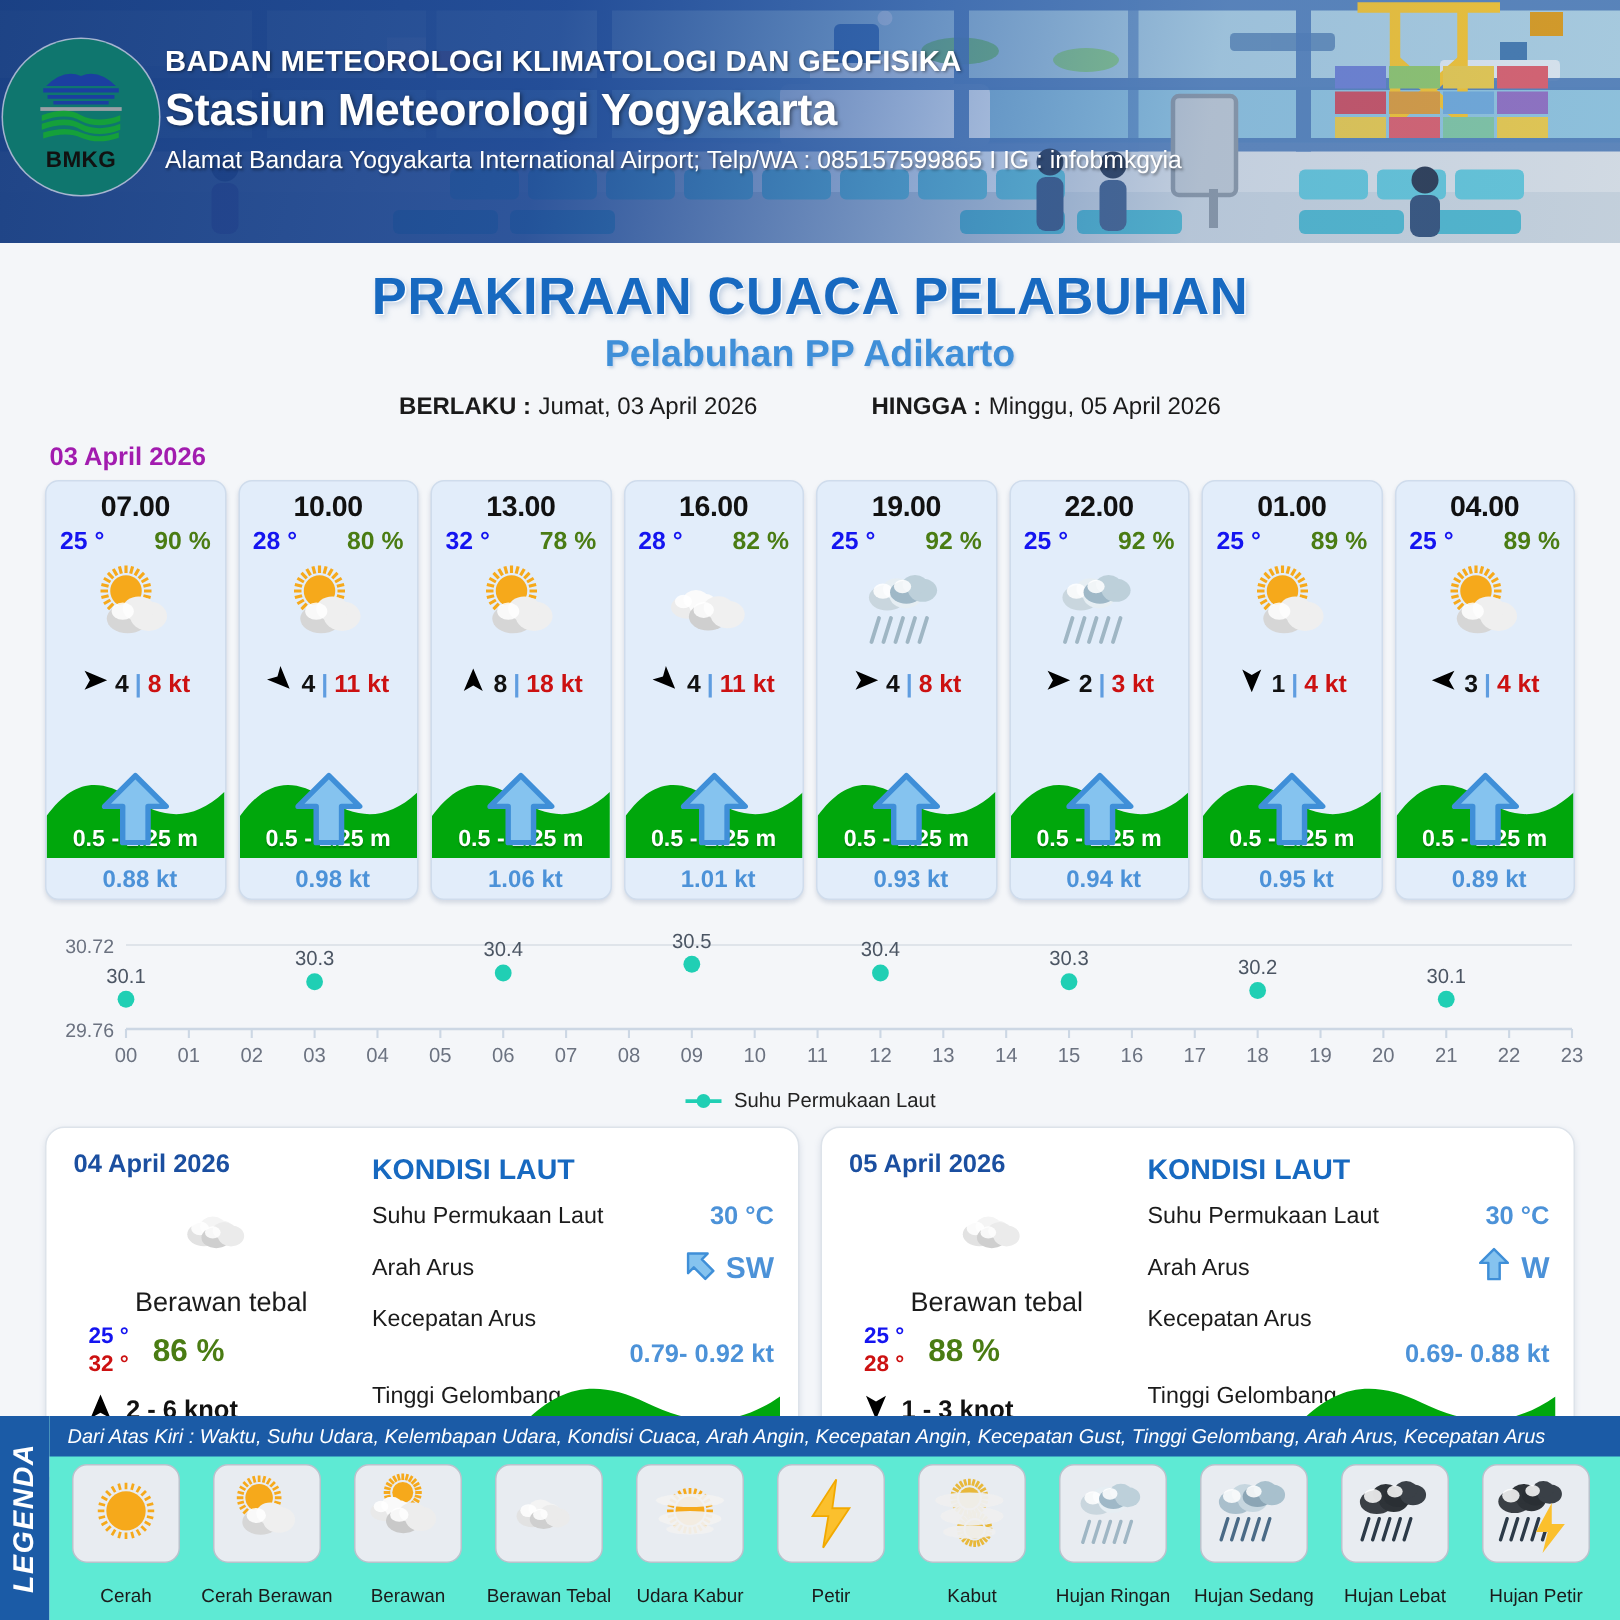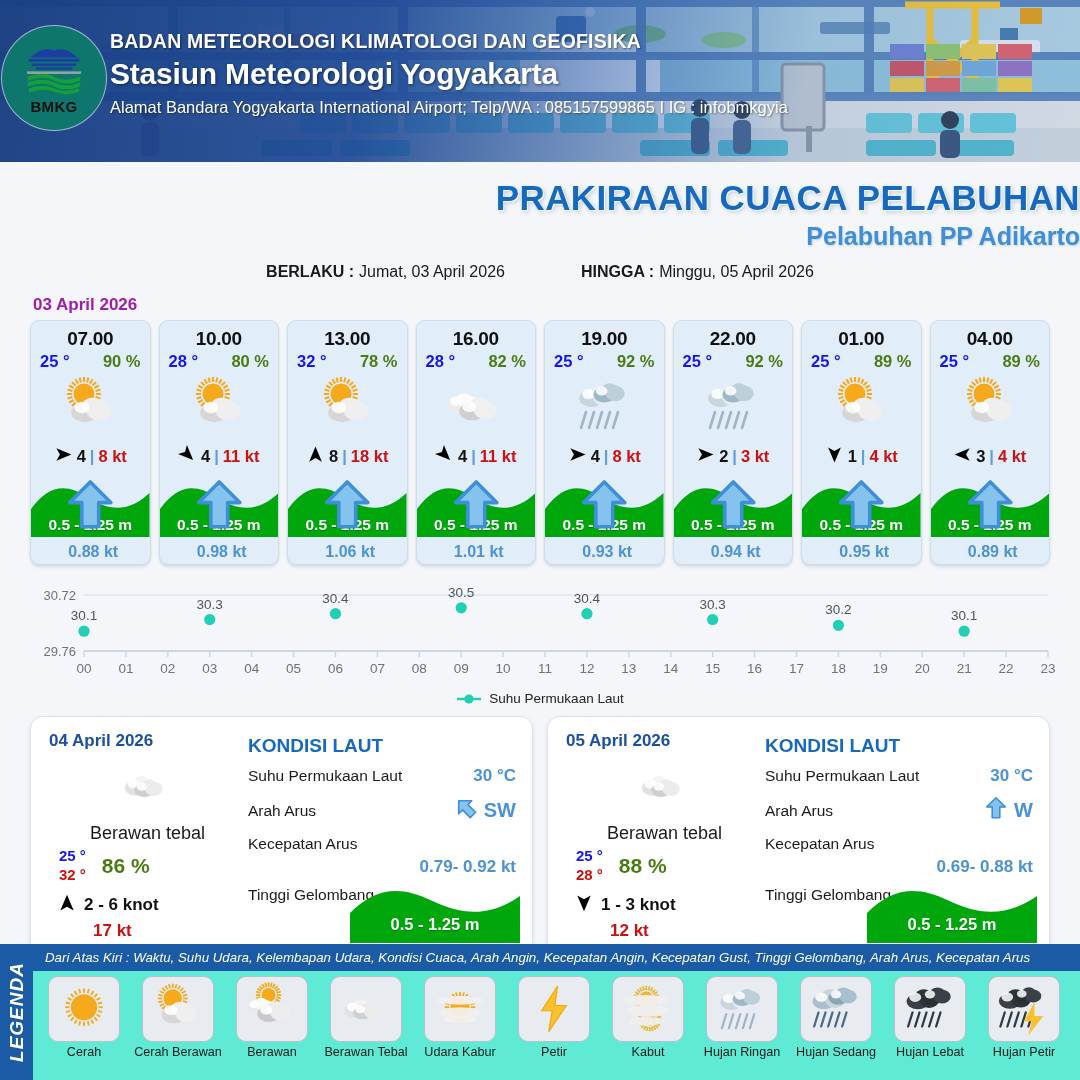--- a/index.html
+++ b/index.html
@@ -45,21 +45,21 @@
   .hdr-l2 {
     color:#fff; font-size: 30px; font-weight: bold; letter-spacing: -.2px; margin-top: 4px;
     text-shadow: 1px 1px 3px rgba(0,0,0,.5);
   }
   .hdr-l3 {
     color:#fff; font-size: 16.5px; margin-top: 7px;
     text-shadow: 1px 1px 2px rgba(0,0,0,.45);
   }
 
   
-  .title-wrap { text-align: right; margin-top: 16px; }
+  .title-wrap { text-align: center; margin-top: 16px; }
   .title-main {
     font-size: 35px; font-weight: bold; color: #1769c0;
     letter-spacing: .4px;
     text-shadow: 1px 1px 0 rgba(255,255,255,.9), 2px 2px 4px rgba(120,150,190,.45);
     font-stretch: condensed;
   }
   .title-sub {
     font-size: 25px; font-weight: bold; color: #3f8fd8; margin-top: 4px;
     text-shadow: 1px 1px 2px rgba(150,175,210,.5);
   }
@@ -72,21 +72,21 @@
 
   
   .day1-date {
     color: #a21caf; font-weight: bold; font-size: 17px;
     margin: 14px 0 5px 33px;
   }
   .cards {
     display: flex; gap: 8px; padding: 0 30px; justify-content: center;
   }
   .card {
-    width: 122px; height: 245px;
+    width: 122px; height: 280px;
     background: #e2edfa;
     border: 1px solid #cfdcec;
     border-radius: 9px;
     box-shadow: 0 2px 3px rgba(100,120,150,.22);
     display: flex; flex-direction: column;
     position: relative; overflow: hidden;
   }
   .c-time {
     text-align: center; font-size: 19px; font-weight: bold; color: #111;
     margin-top: 7px; letter-spacing: -.3px;
@@ -177,21 +177,21 @@
   .legenda-note {
     background: #1b5ba6; color: #fff; font-style: italic; font-size: 13.3px;
     padding: 6px 8px 6px 12px; white-space: nowrap;
   }
   .legenda-items { display: flex; gap: 6px; padding: 5px 7px 0 7px; }
   .leg-item { width: 88px; display: flex; flex-direction: column; align-items: center; }
   .leg-chip {
     width: 72px; height: 66px; border: 1px solid #b9c2cc; border-radius: 10px;
     background: #e8ecf1; display: flex; align-items: center; justify-content: center;
   }
-  .leg-label { font-size: 12.6px; color: #1b1b1b; margin-top: 3px; text-align: center; }
+  .leg-label { font-size: 12.6px; color: #1b1b1b; margin-top: 15px; text-align: center; }
 </style>
 </head>
 <body>
 
 <div class="header">
   <svg class="hdr-art" viewBox="0 0 1080 162" preserveAspectRatio="none">
     <rect x="0" y="0" width="1080" height="162" fill="#bcd4e6"></rect>
     <rect x="0" y="0" width="1080" height="95" fill="#a9ccdf"></rect>
     <rect x="0" y="58" width="1080" height="40" fill="#8fc2dc"></rect>
     <rect x="0" y="95" width="1080" height="40" fill="#d6dde4"></rect>

